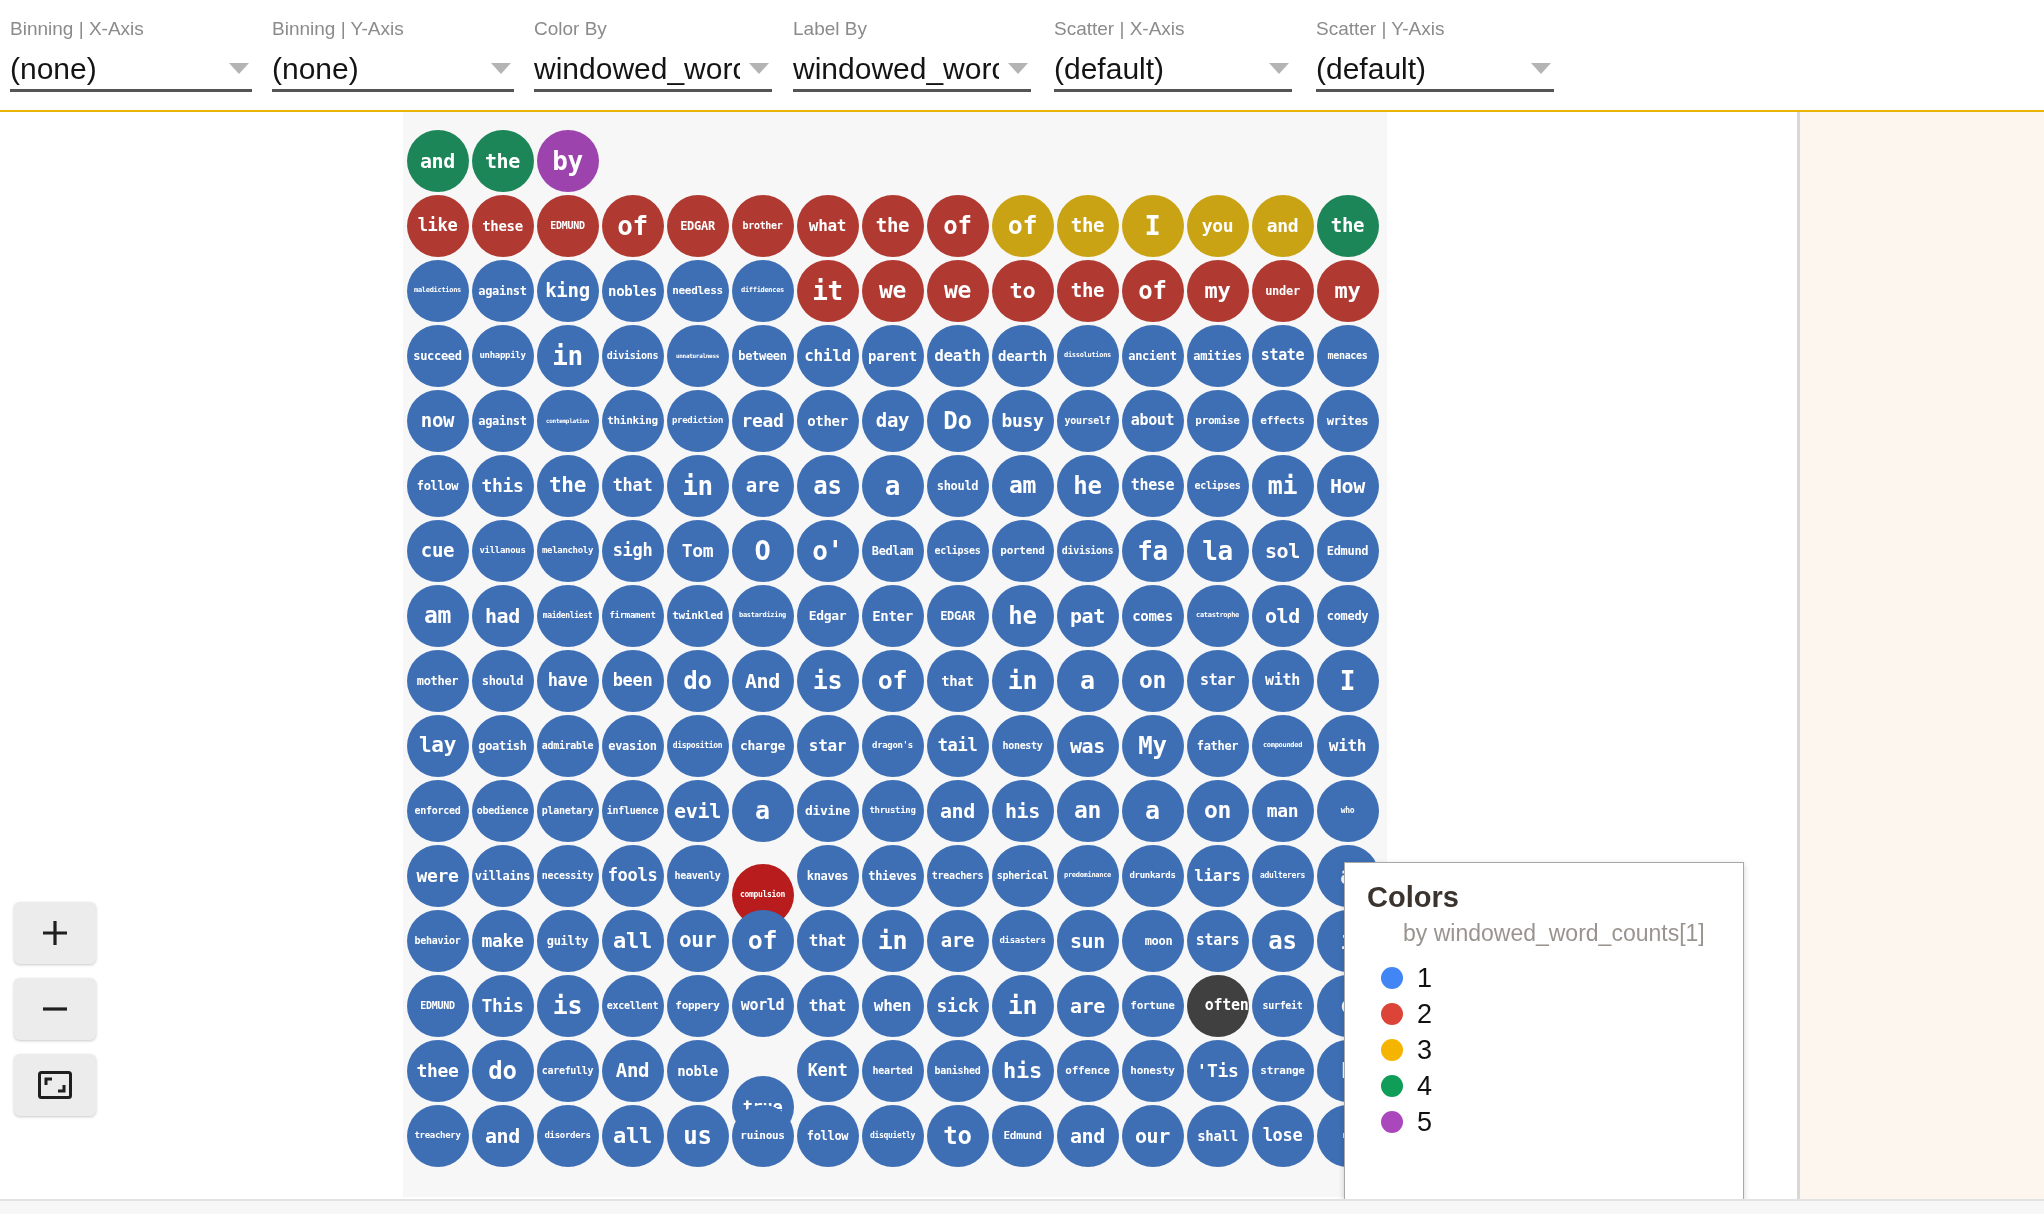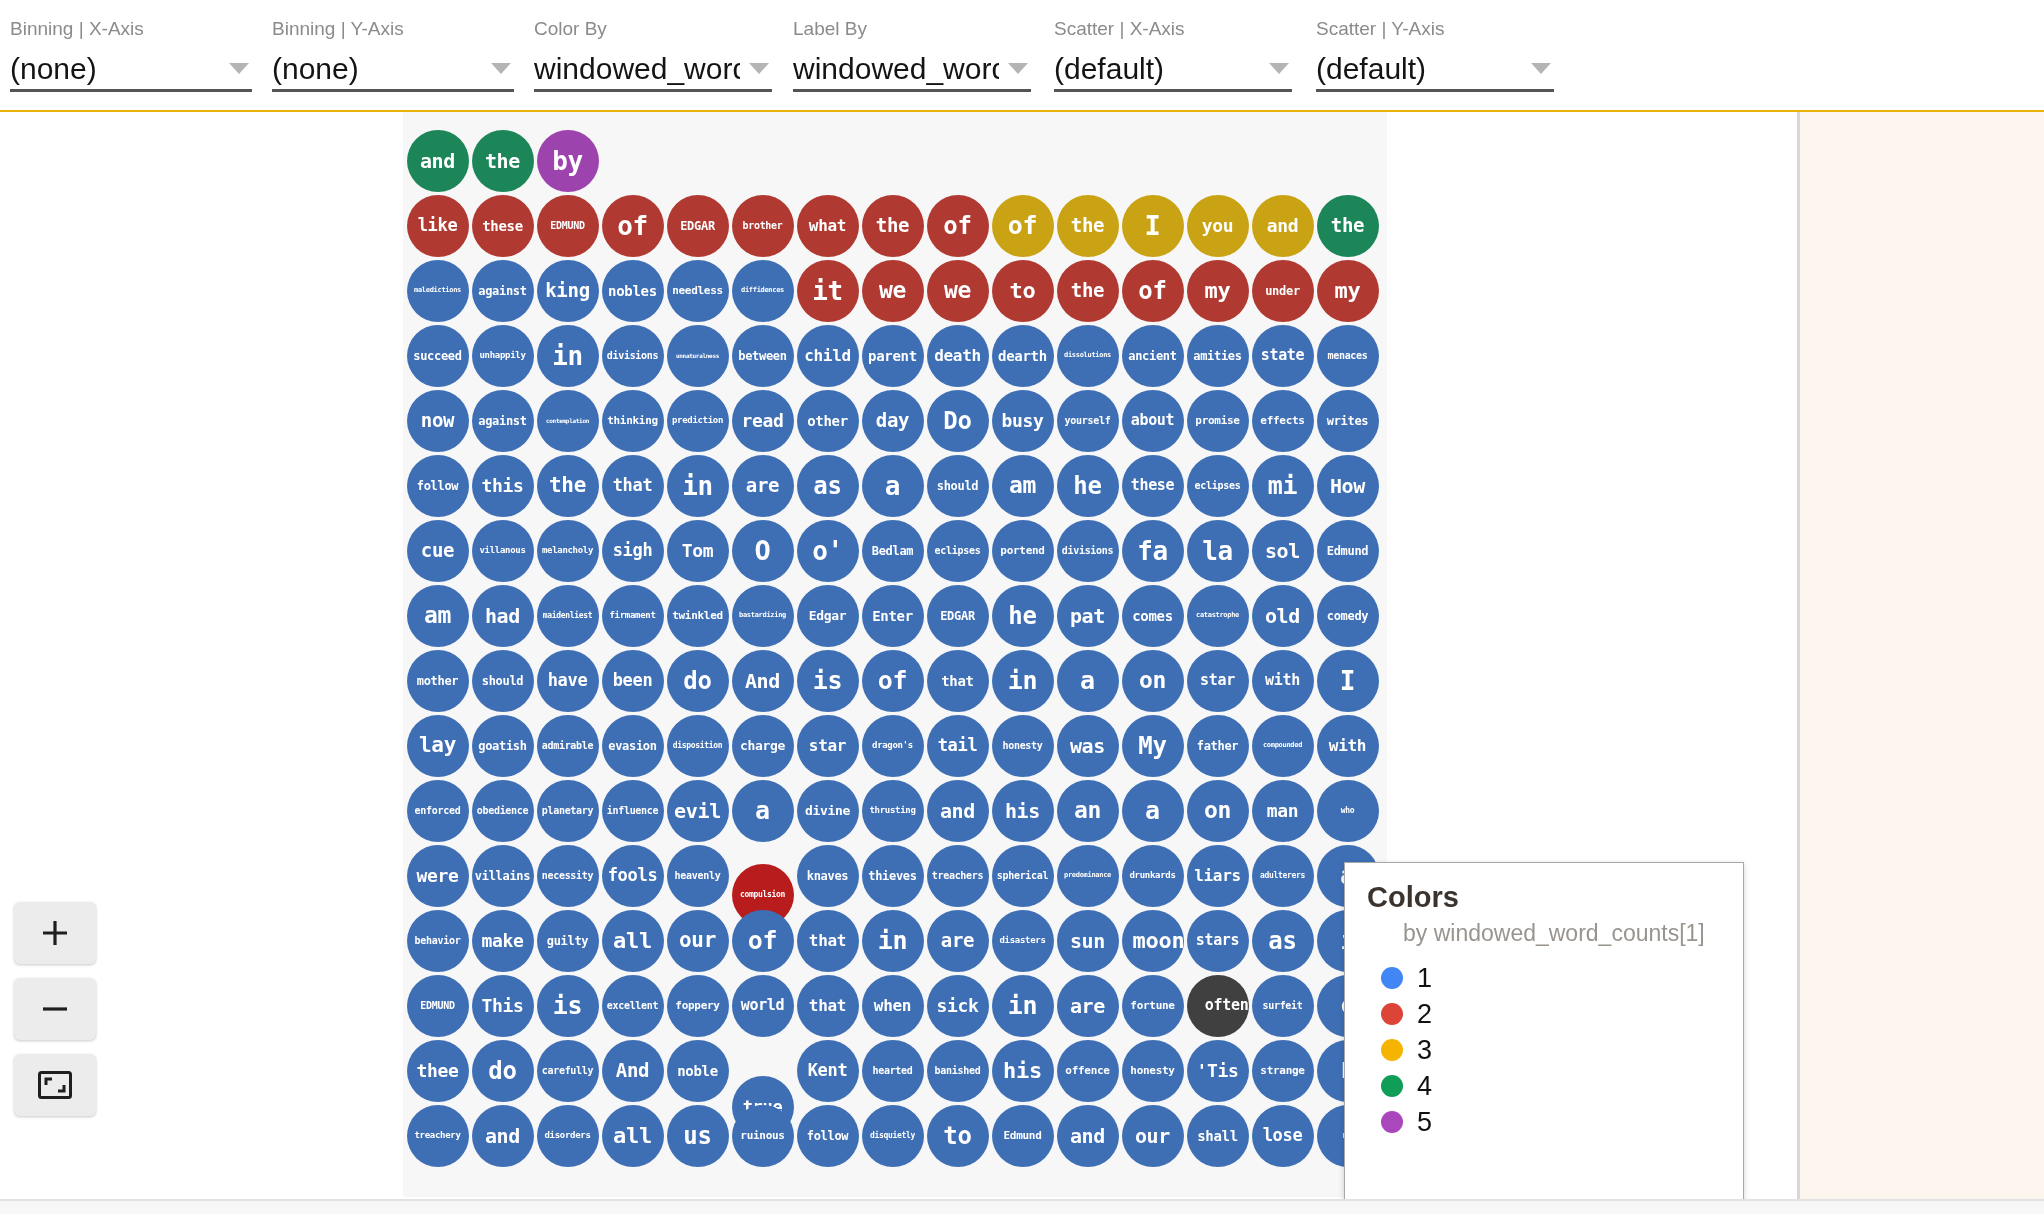--- a/index.html
+++ b/index.html
@@ -788,21 +788,21 @@
         <div class="bubble" style="left: 523.5px; top: 797.5px; width: 62px; height: 62px; background: rgb(62, 111, 181);">
           <span style="font-size: 19px;">are</span>
         </div>
         <div class="bubble" style="left: 588.5px; top: 797.5px; width: 62px; height: 62px; background: rgb(62, 111, 181);">
           <span style="font-size: 9px;">disasters</span>
         </div>
         <div class="bubble" style="left: 653.5px; top: 797.5px; width: 62px; height: 62px; background: rgb(62, 111, 181);">
           <span style="font-size: 20px;">sun</span>
         </div>
         <div class="bubble" style="left: 718.5px; top: 797.5px; width: 62px; height: 62px; background: rgb(62, 111, 181);">
-          <span style="font-size: 22px; margin-left: 12px;">moon</span>
+          <span style="font-size: 12px; margin-left: 12px;">moon</span>
         </div>
         <div class="bubble" style="left: 783.5px; top: 797.5px; width: 62px; height: 62px; background: rgb(62, 111, 181);">
           <span style="font-size: 15px;">stars</span>
         </div>
         <div class="bubble" style="left: 848.5px; top: 797.5px; width: 62px; height: 62px; background: rgb(62, 111, 181);">
           <span style="font-size: 24px;">as</span>
         </div>
         <div class="bubble" style="left: 913.5px; top: 797.5px; width: 62px; height: 62px; background: rgb(62, 111, 181);">
           <span style="font-size: 24px;">i</span>
         </div>

